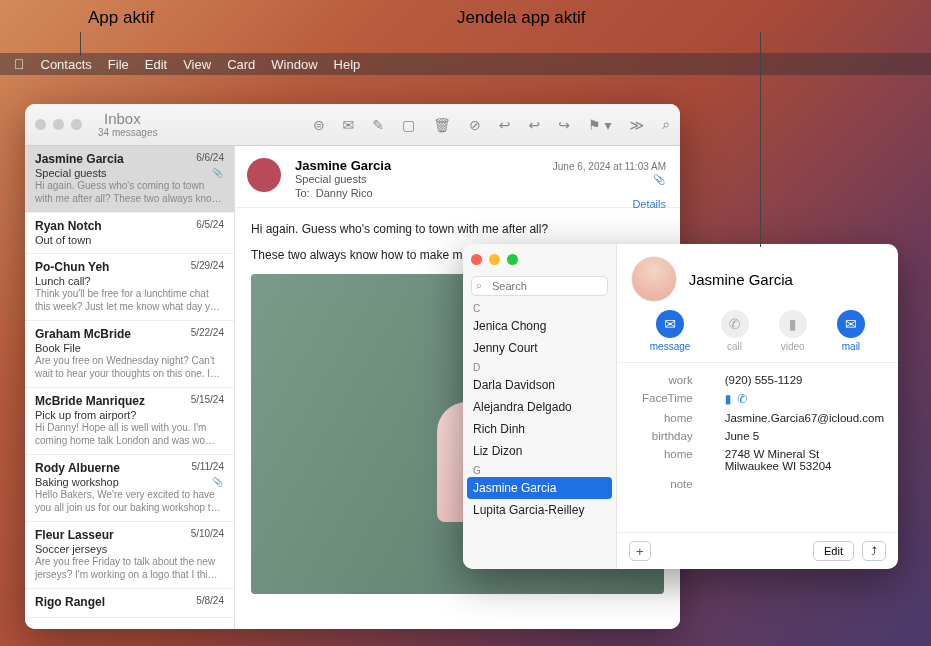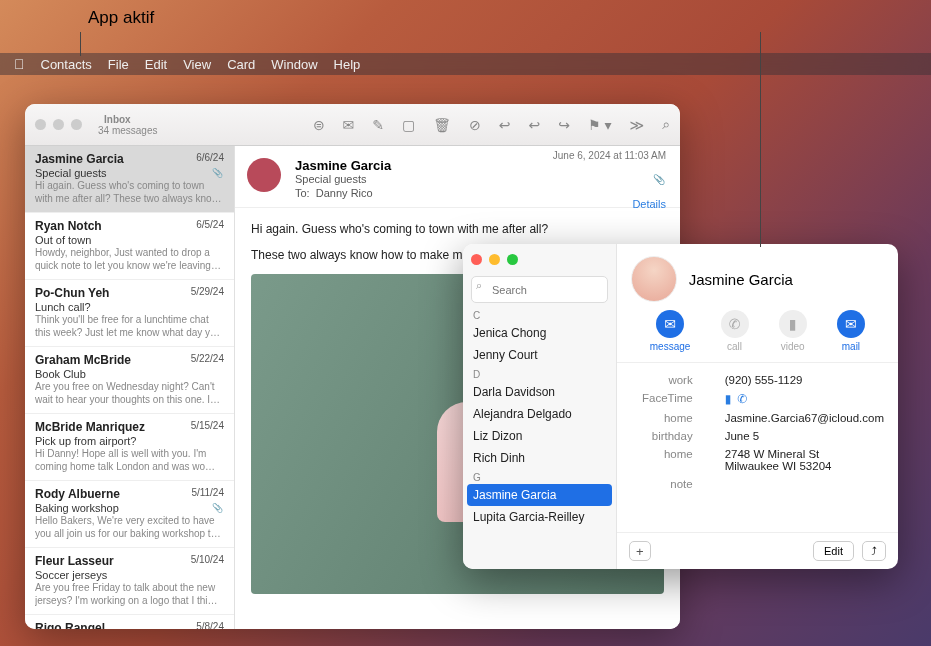--- a/index.html
+++ b/index.html
@@ -12,21 +12,21 @@
 .menubar { position: absolute; top: 53px; left: 0; width: 100%; height: 22px; background: rgba(60,50,55,0.5); display: flex; align-items: center; padding: 0 14px; gap: 16px; color: #eee; font-size: 13px; backdrop-filter: blur(10px); }
 .menubar .apple { font-size: 14px; }
 .menubar .appname { font-weight: 400; }
 
 .mail-window { position: absolute; top: 104px; left: 25px; width: 655px; height: 525px; background: #fff; border-radius: 10px; box-shadow: 0 10px 40px rgba(0,0,0,0.35); overflow: hidden; display: flex; flex-direction: column; }
 .mail-toolbar { height: 42px; background: linear-gradient(#f7f6f6,#eceaea); border-bottom: 1px solid #d0d0d0; display: flex; align-items: center; padding: 0 10px; gap: 8px; }
 .traffic { display: flex; gap: 7px; margin-right: 8px; }
 .traffic span { width: 11px; height: 11px; border-radius: 50%; background: #ccc; }
 .traffic.active span:nth-child(1){background:#ff5f57}.traffic.active span:nth-child(2){background:#febc2e}.traffic.active span:nth-child(3){background:#28c840}
 .inbox-title { display: flex; flex-direction: column; line-height: 1.1; flex: 0 0 120px; color: #888; }
-.inbox-title .t1 { font-size: 10px; font-weight: 700; padding-left: 6px; }
+.inbox-title .t1 { font-size: 15px; font-weight: 400; padding-left: 6px; }
 .inbox-title .t2 { font-size: 10px; }
 .tb-icons { display: flex; gap: 18px; align-items: center; flex: 1; justify-content: flex-end; color: #888; font-size: 14px; }
 .tb-icons span { cursor: default; }
 
 .mail-body { flex: 1; display: flex; overflow: hidden; }
 .msg-list { width: 210px; border-right: 1px solid #e0e0e0; overflow-y: auto; background: #fff; font-size: 11px; }
 .msg-item { padding: 6px 10px 7px; border-bottom: 1px solid #eee; cursor: default; }
 .msg-item.sel { background: #d9d9d9; }
 .msg-item .row1 { display: flex; justify-content: space-between; }
 .msg-item .from { font-weight: 600; color: #222; font-size: 12px; }
@@ -35,32 +35,32 @@
 .msg-item .prev { color: #888; font-size: 10px; line-height: 1.25; margin-top: 1px; max-height: 25px; overflow: hidden; }
 .clip { color: #888; font-size: 9px; }
 
 .msg-view { flex: 1; display: flex; flex-direction: column; background: #fff; }
 .msg-header { padding: 12px 16px 8px; border-bottom: 1px solid #eee; position: relative; }
 .msg-header .avatar { position:absolute; left:12px; top:12px; width:34px; height:34px; border-radius:50%; background:#b84a5a; }
 .msg-header .hc { margin-left: 44px; }
 .msg-header .hfrom { font-weight: 600; font-size: 13px; }
 .msg-header .hsubj { font-size: 11px; color: #555; }
 .msg-header .hto { font-size: 11px; color: #555; margin-top: 2px; }
-.msg-header .hdate { position: absolute; right: 14px; top: 4px; font-size: 10px; color: #777; }
+.msg-header .hdate { position: absolute; right: 14px; top: 15px; font-size: 10px; color: #777; }
 .msg-header .hdetails { position: absolute; right: 14px; top: 52px; font-size: 11px; color: #2a7de1; }
 .msg-header .hclip { position:absolute; right:14px; top:28px; font-size:10px; color:#888;}
 .msg-content { padding: 12px 16px; font-size: 12px; color: #222; line-height: 1.5; flex: 1; position: relative; overflow: hidden; }
 .photo-placeholder { margin-top: 10px; width: 100%; height: 320px; background: linear-gradient(120deg,#7a9a8a,#5a7a6a); border-radius: 4px; position: relative; }
 .photo-placeholder::after { content:""; position:absolute; left:45%; top:40%; width:70px; height:120px; background: linear-gradient(#f8d8d8,#f5c8c8); border-radius: 30px 30px 8px 8px; }
 
 .contacts-window { position: absolute; top: 244px; left: 463px; width: 435px; height: 325px; background: #fff; border-radius: 10px; box-shadow: 0 12px 40px rgba(0,0,0,0.4); display: flex; overflow: hidden; }
 .contacts-left { width: 160px; border-right: 1px solid #e5e5e5; display: flex; flex-direction: column; background: #f7f7f7; }
 .contacts-tb { height: 30px; display: flex; align-items: center; padding: 0 8px; gap: 6px; }
 .contacts-search { margin: 2px 8px 4px; position: relative; }
-.contacts-search input { width:100%; height: 27px; border-radius: 5px; border: 1px solid #ddd; background:#fff; font-size: 11px; padding: 0 6px 0 20px; color:#888;}
+.contacts-search input { width:100%; height: 20px; border-radius: 5px; border: 1px solid #ddd; background:#fff; font-size: 11px; padding: 0 6px 0 20px; color:#888;}
 .contacts-search .sicon { position:absolute; left:5px; top:3px; font-size:11px; color:#999; }
 .cgroup-label { font-size: 10px; color: #888; padding: 3px 10px 1px; }
 .citem { font-size: 12px; padding: 4px 10px; color: #222; cursor: default; }
 .citem.sel { background: #1f6fe5; color: #fff; border-radius: 4px; margin: 0 4px; padding: 4px 6px; }
 .contacts-left .spacer { flex:1; }
 
 .contacts-right { flex: 1; display: flex; flex-direction: column; }
 .card-head { padding: 12px 14px 8px; display: flex; align-items: center; gap: 12px; }
 .card-head .cavatar { width: 46px; height: 46px; border-radius: 50%; background: radial-gradient(circle at 50% 30%, #f5d5c5, #e8a898); border: 1px solid #eee; }
 .card-head .cname { font-size: 15px; font-weight: 500; }
@@ -83,20 +83,21 @@
 .card-foot .share { width:24px; padding:0; }
 
 ::-webkit-scrollbar { width: 0; }
 </style>
 </head>
 <body>
 
 <div class="callout-layer">
   <div class="callout" style="left:88px; top:8px;">App aktif</div>
   <div class="callout-line" style="left:80px; top:32px; height:24px;"></div>
+  <div class="callout" style="left:457px; top:8px;">Jendela app aktif</div>
   <div class="callout-line" style="left:760px; top:32px; height:215px;"></div>
 </div>
 
 <div class="menubar">
   <span class="apple"></span>
   <span class="appname">Contacts</span>
   <span>File</span>
   <span>Edit</span>
   <span>View</span>
   <span>Card</span>
@@ -144,39 +145,38 @@
   <div class="prev">Hi again. Guess who's coming to town with me after all? These two always kno…</div>
         </div>
         <div class="msg-item">
           <div class="row1">
             <span class="from">Ryan Notch</span>
             <span class="date">6/5/24</span>
           </div>
   <div class="subj">
             <span>Out of town</span>
           </div>
-  <div class="prev">Howdy, neighbor, Just wanted to drop a quick note to let you know we're leaving…</div>
         </div>
         <div class="msg-item">
           <div class="row1">
             <span class="from">Po-Chun Yeh</span>
             <span class="date">5/29/24</span>
           </div>
   <div class="subj">
             <span>Lunch call?</span>
           </div>
   <div class="prev">Think you'll be free for a lunchtime chat this week? Just let me know what day y…</div>
         </div>
         <div class="msg-item">
           <div class="row1">
             <span class="from">Graham McBride</span>
             <span class="date">5/22/24</span>
           </div>
   <div class="subj">
-            <span>Book Club</span>
+            <span>Book File</span>
           </div>
   <div class="prev">Are you free on Wednesday night? Can't wait to hear your thoughts on this one. I…</div>
         </div>
         <div class="msg-item">
           <div class="row1">
             <span class="from">McBride Manriquez</span>
             <span class="date">5/15/24</span>
           </div>
   <div class="subj">
             <span>Pick up from airport?</span>
@@ -247,22 +247,22 @@
       <span class="sicon">⌕</span>
       <input placeholder="Search" style="">
     </div>
     <div id="contacts-list">
         <div class="cgroup-label">C</div>
         <div class="citem">Jenica Chong</div>
         <div class="citem">Jenny Court</div>
         <div class="cgroup-label">D</div>
         <div class="citem">Darla Davidson</div>
         <div class="citem">Alejandra Delgado</div>
+        <div class="citem">Rich Dinh</div>
         <div class="citem">Liz Dizon</div>
-        <div class="citem">Rich Dinh</div>
         <div class="cgroup-label">G</div>
         <div class="citem sel">Jasmine Garcia</div>
         <div class="citem">Lupita Garcia-Reilley</div>
       </div>
     <div class="spacer"></div>
   </div>
   <div class="contacts-right">
     <div class="card-head">
       <div class="cavatar"></div>
       <div class="cname">Jasmine Garcia</div>

